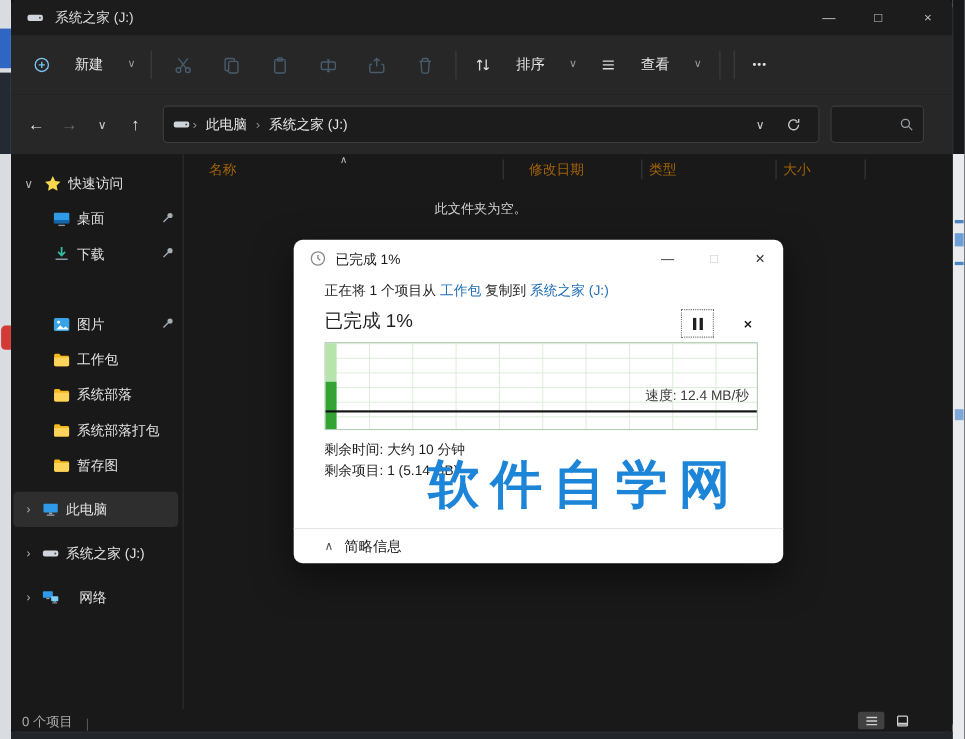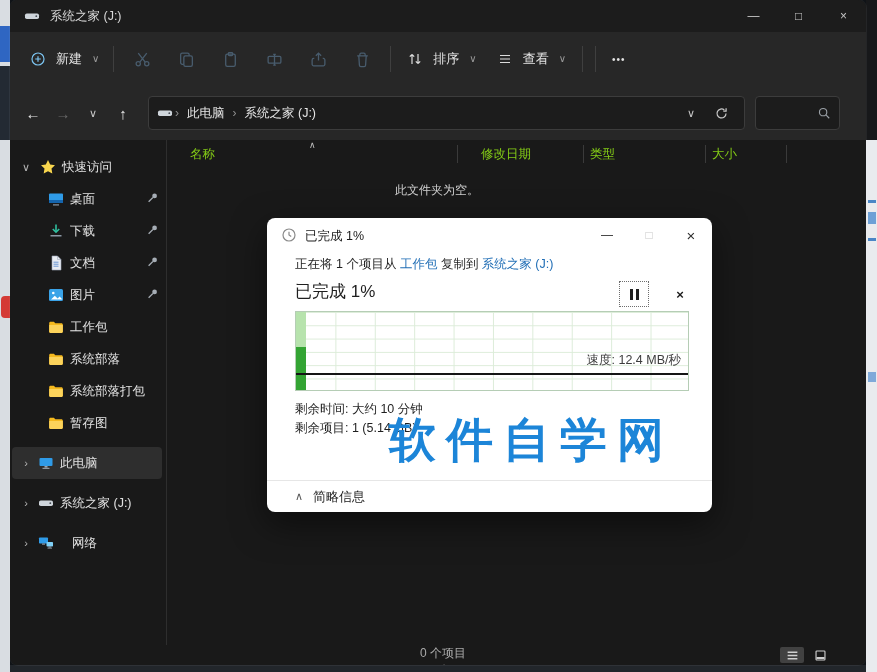--- a/index.html
+++ b/index.html
@@ -23,21 +23,21 @@
               display:flex; align-items:center; }
   #titlebar .ttl { font-size:12.5px; color:#d9d9d9; margin-left:10px; }
   #titlebar .ticon { margin-left:14px; }
   #win-controls { position:absolute; right:0; top:0; height:32px; display:flex; }
   #win-controls .wc { width:45px; height:32px; display:flex; align-items:center; justify-content:center;
                       color:#c6c6c6; font-size:12px; }
 
   #toolbar { position:absolute; top:32px; left:0; right:0; height:54px; background:#272727;
              display:flex; align-items:center; padding-left:12px; }
   .tb-sep { width:1px; height:26px; background:#3f3f3f; margin:0 6px; }
-  .tb-btn { height:36px; display:flex; align-items:center; justify-content:center; gap:10px;
+  .tb-btn { height:36px; display:flex; align-items:center; justify-content:center; gap:22px;
             border-radius:4px; color:#e3e3e3; font-size:13px; }
   .tb-ico { width:44px; }
   .dim { opacity:.62; }
   .chev { color:#9a9a9a; font-size:10px; line-height:1; }
 
   #addrrow { position:absolute; top:86px; left:0; right:0; height:54px; background:#272727;
              display:flex; align-items:center; }
   .navbtn { width:30px; height:30px; display:flex; align-items:center; justify-content:center;
             color:#e6e6e6; font-size:15px; border-radius:4px; }
   .navbtn.small { font-size:11px; color:#c9c9c9; }
@@ -58,27 +58,27 @@
   .srow { position:absolute; left:0; width:157px; height:32px; display:flex; align-items:center;
           font-size:12.5px; color:#e2e2e2; }
   .srow .twist { position:absolute; left:8px; width:16px; text-align:center; color:#b5b5b5; font-size:11px; }
   .srow .icn { position:absolute; }
   .srow .lbl { position:absolute; white-space:nowrap; }
   .srow .pin { position:absolute; left:136px; top:8px; }
   .srow.sel .hl { position:absolute; left:2px; right:5px; top:0; bottom:0; background:#2e2e2e; border-radius:4px; }
   .srow > * { z-index:1; }
 
   #mainpane { position:absolute; left:157px; right:0; top:0; bottom:0; }
-  .colhdr { position:absolute; top:0; height:28px; line-height:28px; font-size:12.5px; color:#84cc16; }
+  .colhdr { position:absolute; top:0; height:28px; line-height:28px; font-size:12.5px; color:#a16207; }
   .colsep { position:absolute; top:5px; width:1px; height:18px; background:#3a3a3a; }
   #sortcaret { position:absolute; left:142px; top:0; font-size:9px; color:#bdbdbd; line-height:10px; }
   #emptymsg { position:absolute; left:228px; top:42px; font-size:12px; color:#d0d0d0; }
 
   #statusbar { position:absolute; left:0; right:0; bottom:0; height:20px; background:#191919;
-               display:flex; align-items:center; font-size:12px; color:#ababab;flex-direction:column; }
+               display:flex; align-items:flex-end; font-size:12px; color:#ababab; }
   #statusbar .cnt { margin-left:10px; }
   #statusbar .sdiv { margin-left:12px; color:#555; }
   #viewtoggles { position:absolute; right:34px; bottom:2px; display:flex; gap:4px; }
   .vbtn { width:24px; height:16px; display:flex; align-items:center; justify-content:center; border-radius:2px; }
   .vbtn.active { background:#414141; }
 
   
   #dlg { left:267px; top:218px; width:445px; height:294px; background:#ffffff; border-radius:8px;
          box-shadow:0 12px 34px rgba(0,0,0,.5); z-index:10; }
   #dlg-title { position:absolute; top:0; left:0; right:0; height:34px; }
@@ -334,36 +334,20 @@
         </span>
         <span class="lbl" style="left:60px">桌面</span>
         <span class="pin">
           <svg width="14" height="14" viewBox="0 0 16 16">
               <circle cx="9.8" cy="5.6" r="2.7" fill="#a6adb5"></circle>
               <path d="M7.9 7.4L3 12.3" stroke="#a6adb5" stroke-width="1.4"></path>
             </svg>
         </span>
       </div>
 
-      <div class="srow" style="top:107px">
-        <span class="icn" style="left:38px;top:8px">
-          <svg width="16" height="16" viewBox="0 0 16 16">
-              <path d="M4 1h5.5L13 4.5V15H4z" fill="#e9ecf2" stroke="#9aa5b5" stroke-width=".6"></path>
-              <path d="M9.5 1v3.5H13" fill="none" stroke="#9aa5b5" stroke-width=".6"></path>
-              <path d="M5.5 7.2h5M5.5 9.2h5M5.5 11.2h5" stroke="#5b8bd0" stroke-width=".9"></path>
-            </svg>
-        </span>
-        <span class="lbl" style="left:60px">文档</span>
-        <span class="pin">
-          <svg width="14" height="14" viewBox="0 0 16 16">
-              <circle cx="9.8" cy="5.6" r="2.7" fill="#a6adb5"></circle>
-              <path d="M7.9 7.4L3 12.3" stroke="#a6adb5" stroke-width="1.4"></path>
-            </svg>
-        </span>
-      </div>
 
       <div class="srow" style="top:139px">
         <span class="icn" style="left:38px;top:8px">
           <svg width="16" height="16" viewBox="0 0 16 16">
               <rect x="1" y="2" width="14" height="12" rx="1.5" fill="#3aa3e8"></rect>
               <circle cx="5.3" cy="6" r="1.3" fill="#fff"></circle>
               <path d="M3 12.5l3.8-3.8 2.8 2.8 2-2 2.4 2.4v.6z" fill="#fff"></path>
             </svg>
         </span>
         <span class="lbl" style="left:60px">图片</span>

